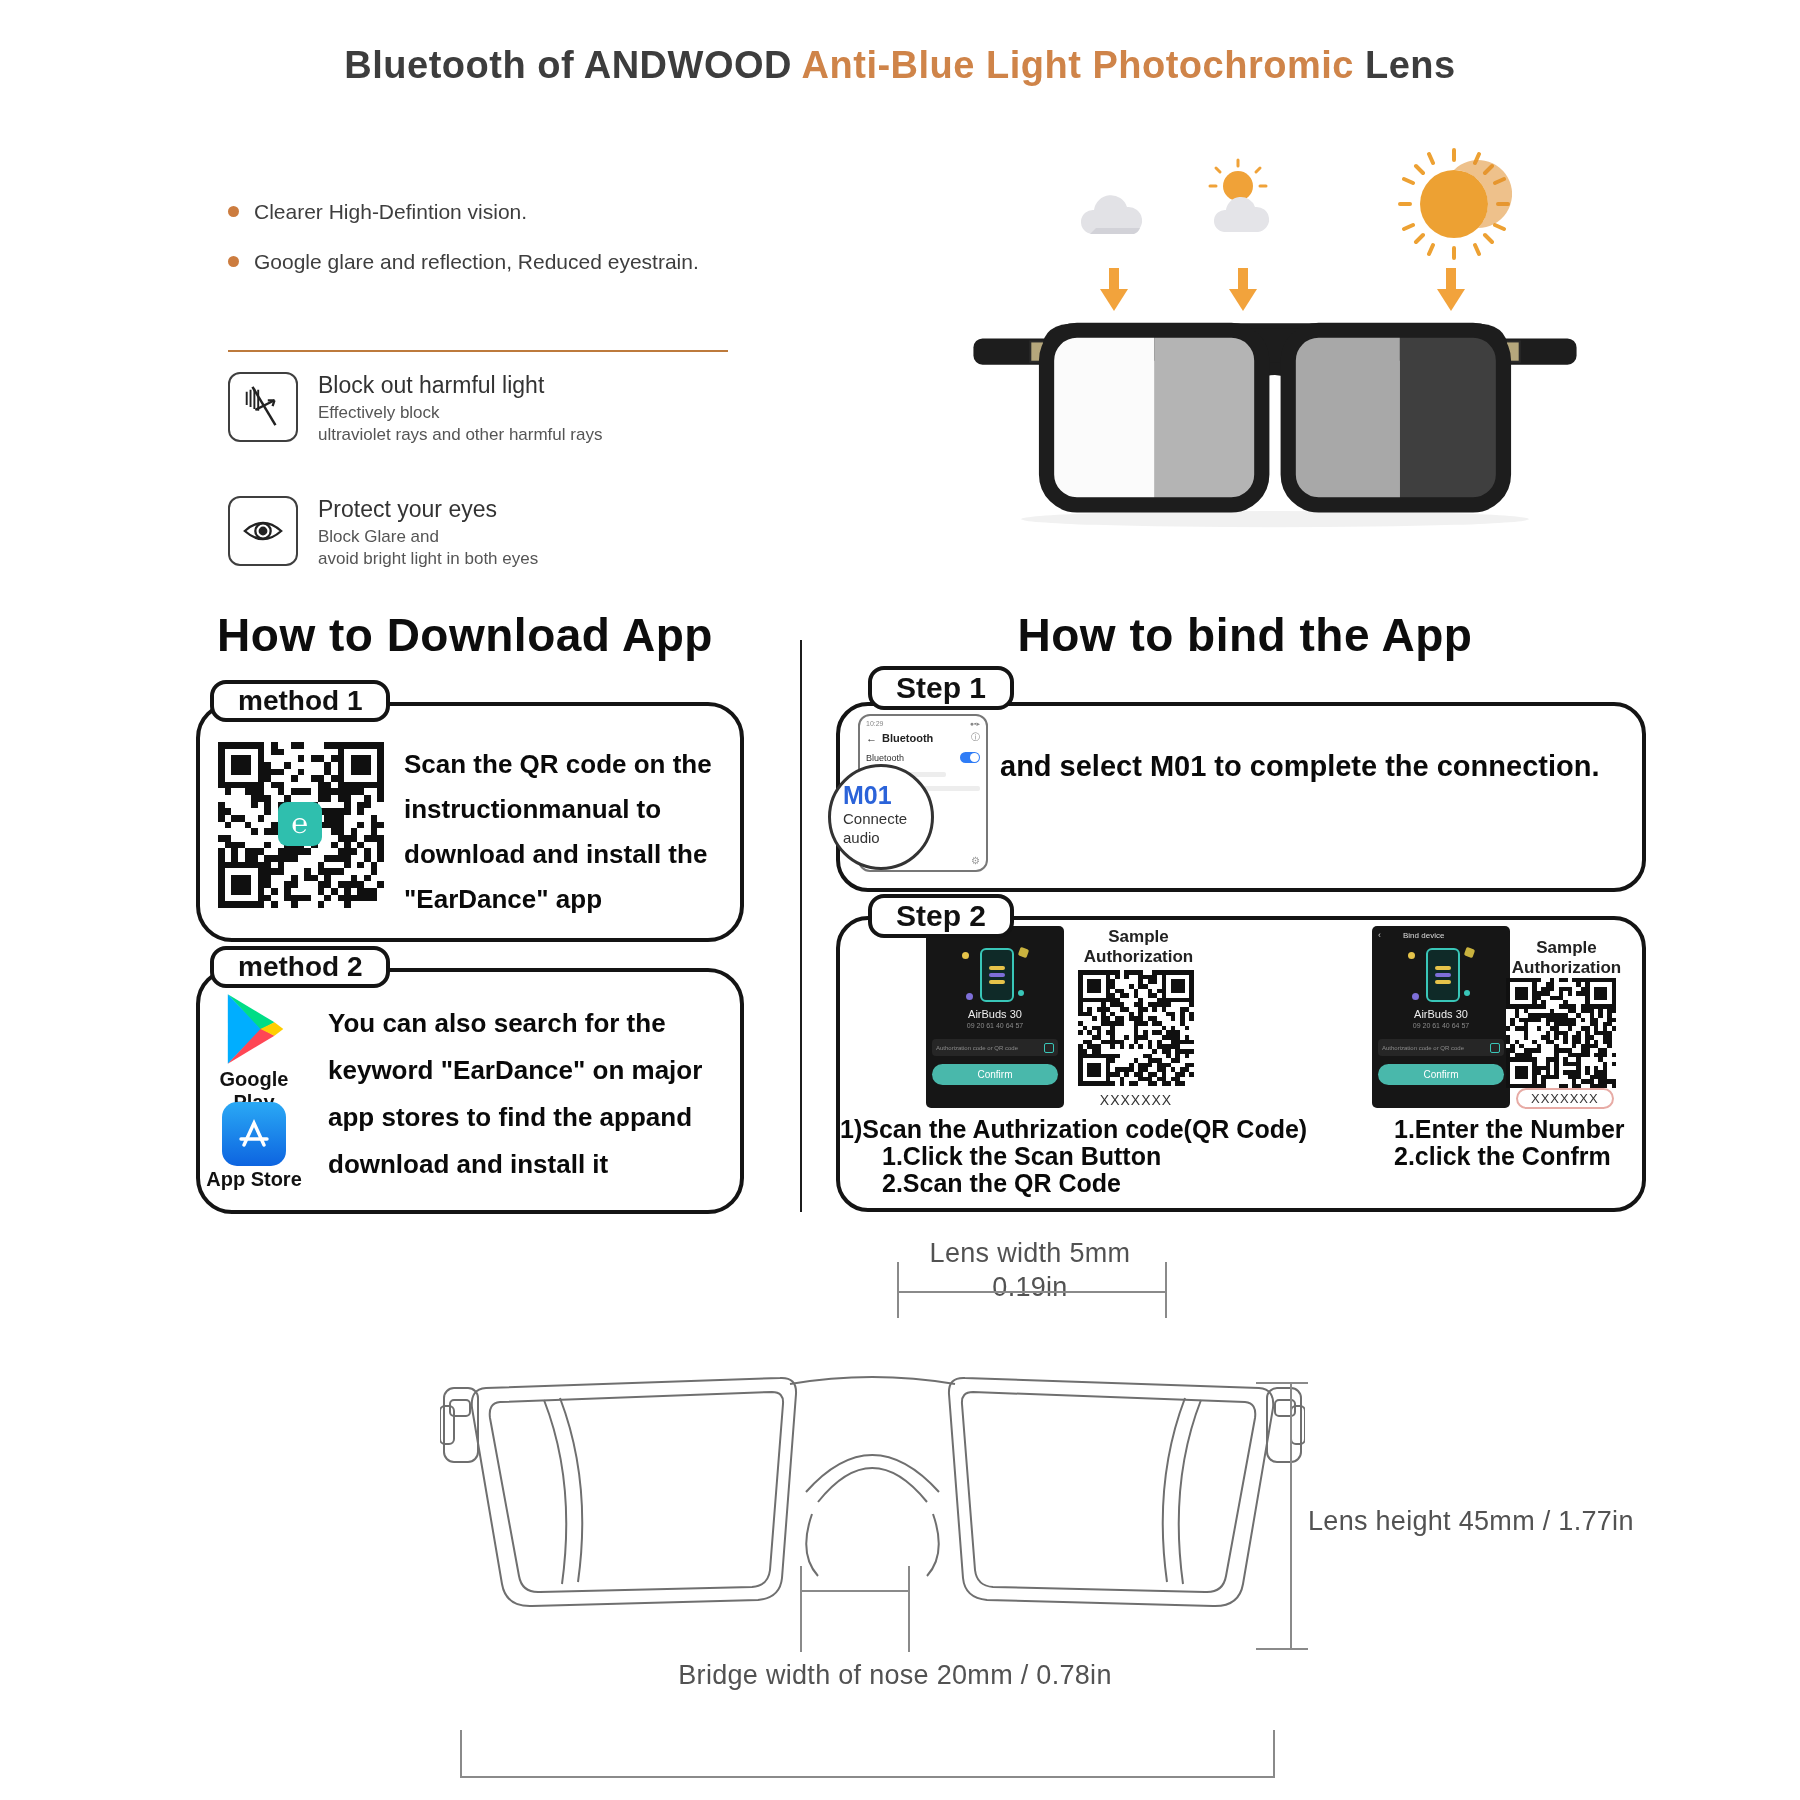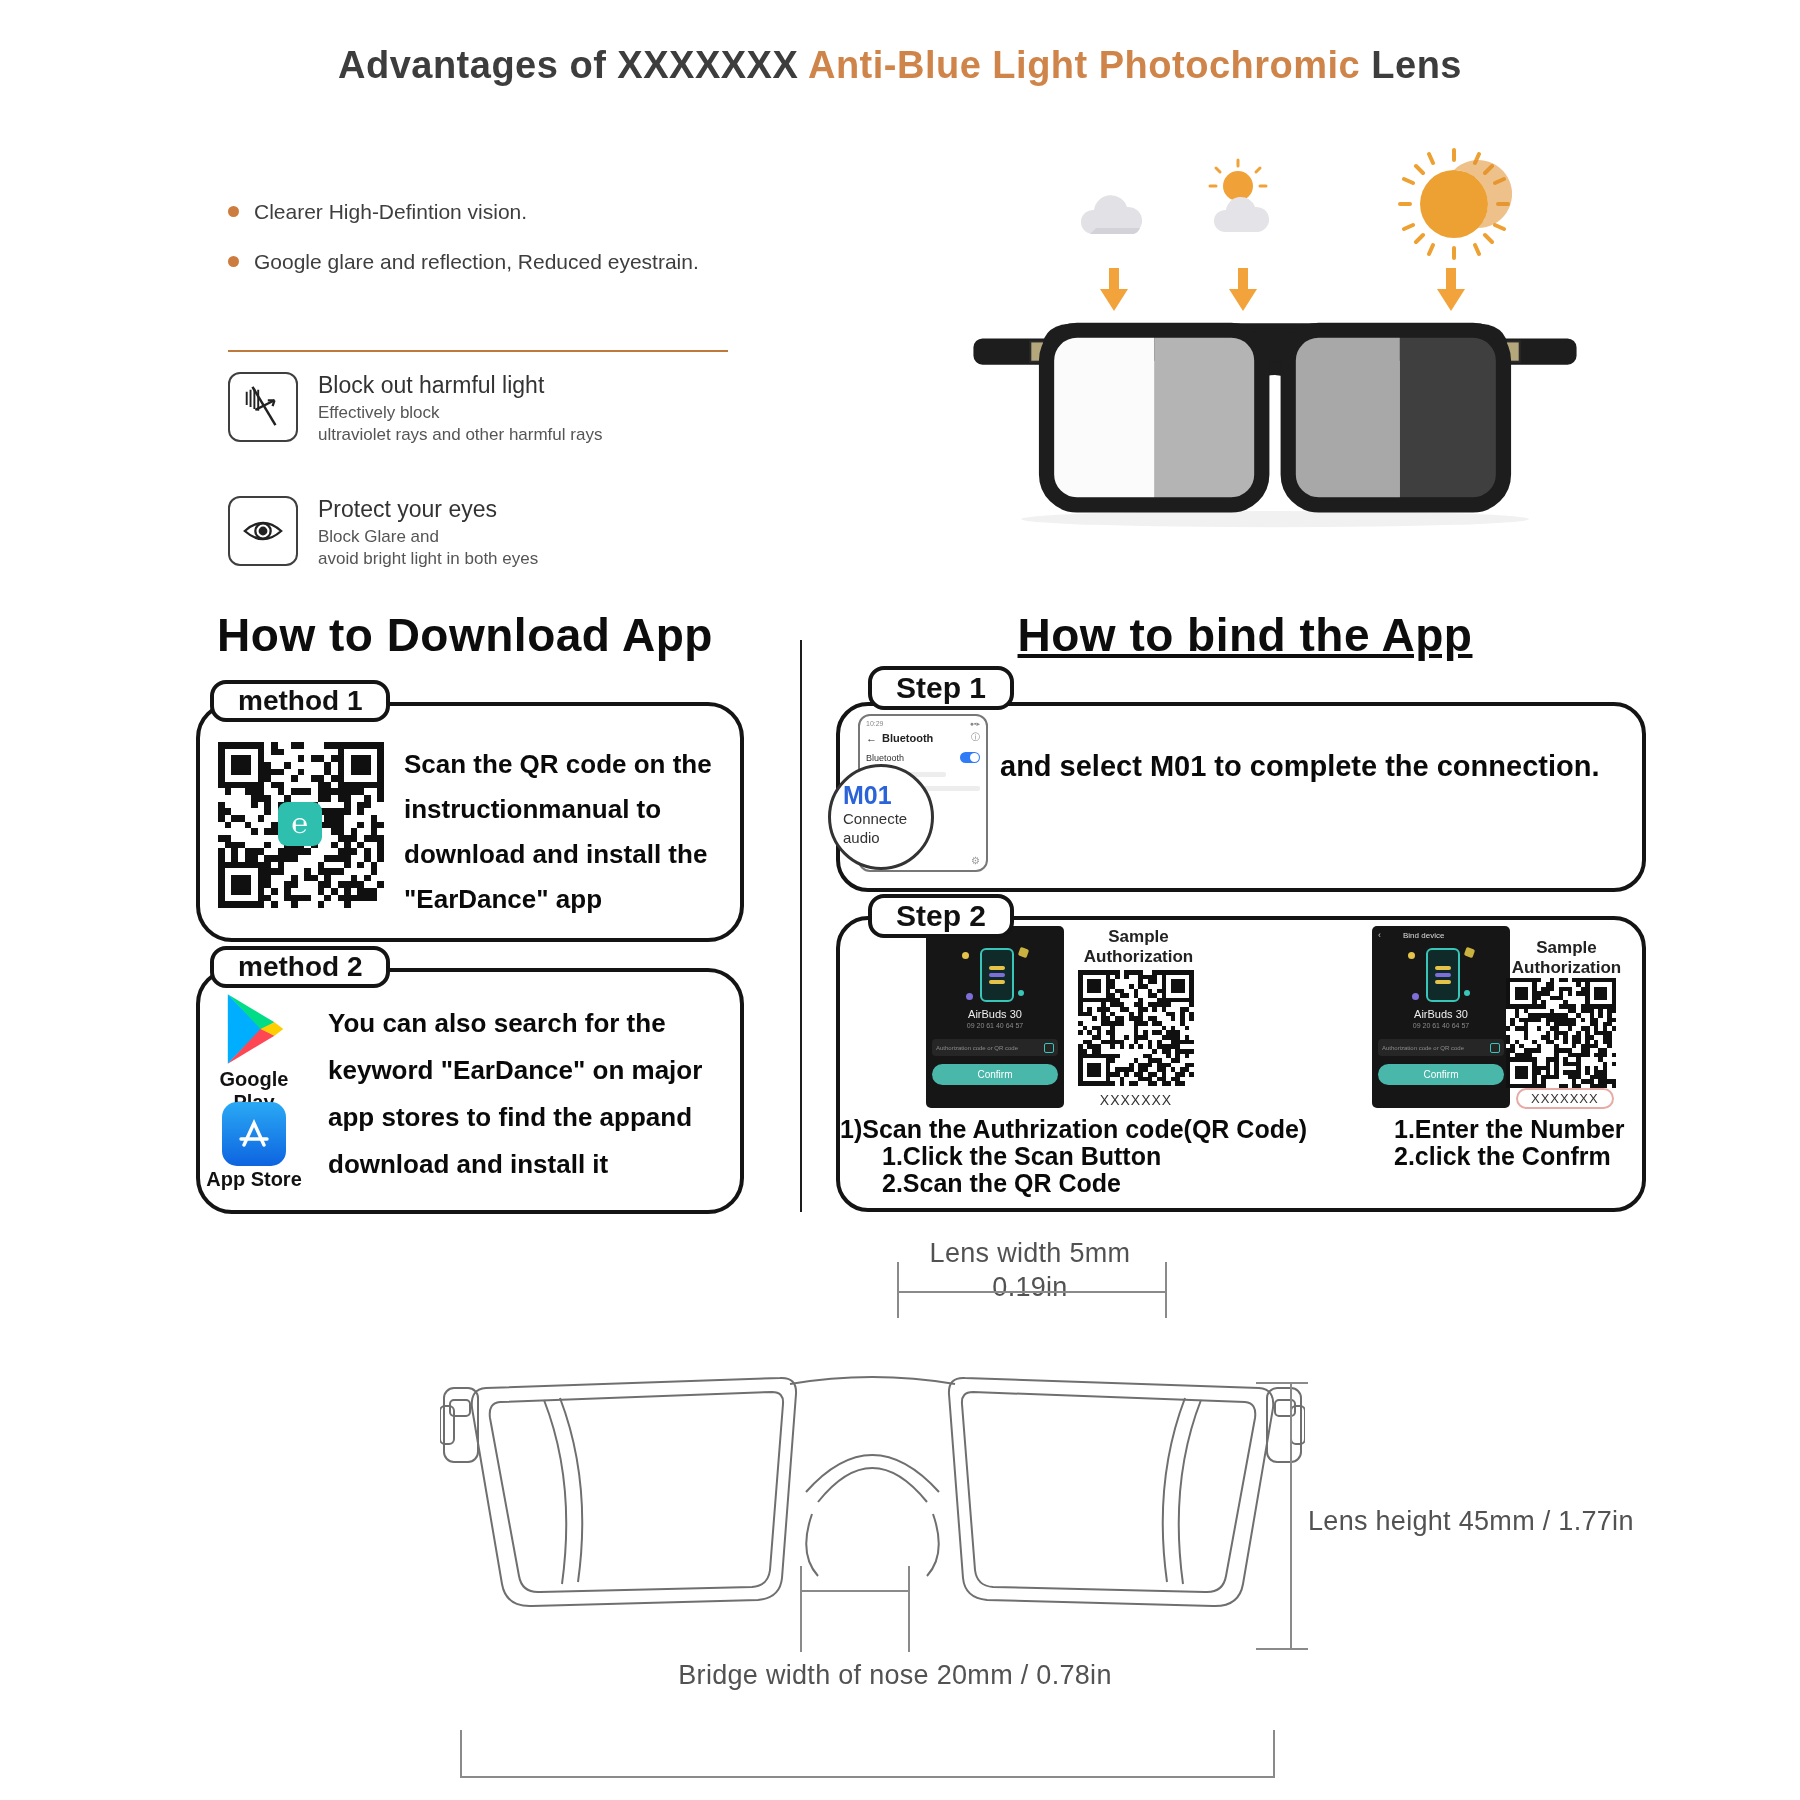--- a/index.html
+++ b/index.html
@@ -24,21 +24,21 @@
   .f-sub{font-size:17px;color:#555;line-height:1.28;}
   .note{left:820px;top:531px;width:790px;text-align:center;font-size:19px;color:#3f3f3f;}
   .note b{color:#e03a2f;font-weight:normal;}
 
   
   .vline{left:800px;top:640px;width:2px;height:572px;background:#1c1c1c;}
 
   
   .h2{font-size:46px;font-weight:bold;color:#0d0d0d;text-align:center;letter-spacing:.5px;}
   .dl-h{left:195px;top:608px;width:540px;}
-  .bind-h{left:920px;top:608px;width:650px;text-decoration:underline;}
+  .bind-h{left:920px;top:608px;width:650px;}
   .box{border:4px solid #141414;border-radius:36px;background:#fff;}
   .badge{position:absolute;background:#fff;border:4px solid #141414;border-radius:16px;
          padding:1px 24px;font-size:28px;font-weight:bold;color:#111;z-index:3;}
 
   .m1box{left:196px;top:702px;width:540px;height:232px;}
   .m1badge{left:210px;top:680px;}
   .m2box{left:196px;top:968px;width:540px;height:238px;}
   .m2badge{left:210px;top:946px;}
   .s1box{left:836px;top:702px;width:802px;height:182px;border-radius:32px;}
   .s1badge{left:868px;top:666px;font-size:30px;}
@@ -124,21 +124,21 @@
   .bridge-dim .mid{margin-top:24px;border-top:2px solid #8a8a8a;}
   .bridge-label{left:640px;top:1660px;width:510px;text-align:center;}
   .frame-label{left:620px;top:1716px;width:490px;text-align:center;}
   .frame-dim{left:460px;top:1730px;width:815px;height:48px;border-left:2px solid #8a8a8a;border-right:2px solid #8a8a8a;border-bottom:2px solid #8a8a8a;box-sizing:border-box;}
 </style>
 </head>
 <body>
 
 <div class="page">
 
-  <div class="abs title"><span>Advantages of XXXXXXX </span><span class="accent">Anti-Blue Light Photochromic </span><span>Lens</span></div>
+  <div class="abs title"><span>Bluetooth of ANDWOOD </span><span class="accent">Anti-Blue Light Photochromic </span><span>Lens</span></div>
 
   <div class="abs bullets">
     <div class="bullet">
         <span class="dot"></span>
         <span>Clearer High-Defintion vision.</span>
       </div>
     <div class="bullet">
         <span class="dot"></span>
         <span>Google glare and reflection, Reduced eyestrain.</span>
       </div>

